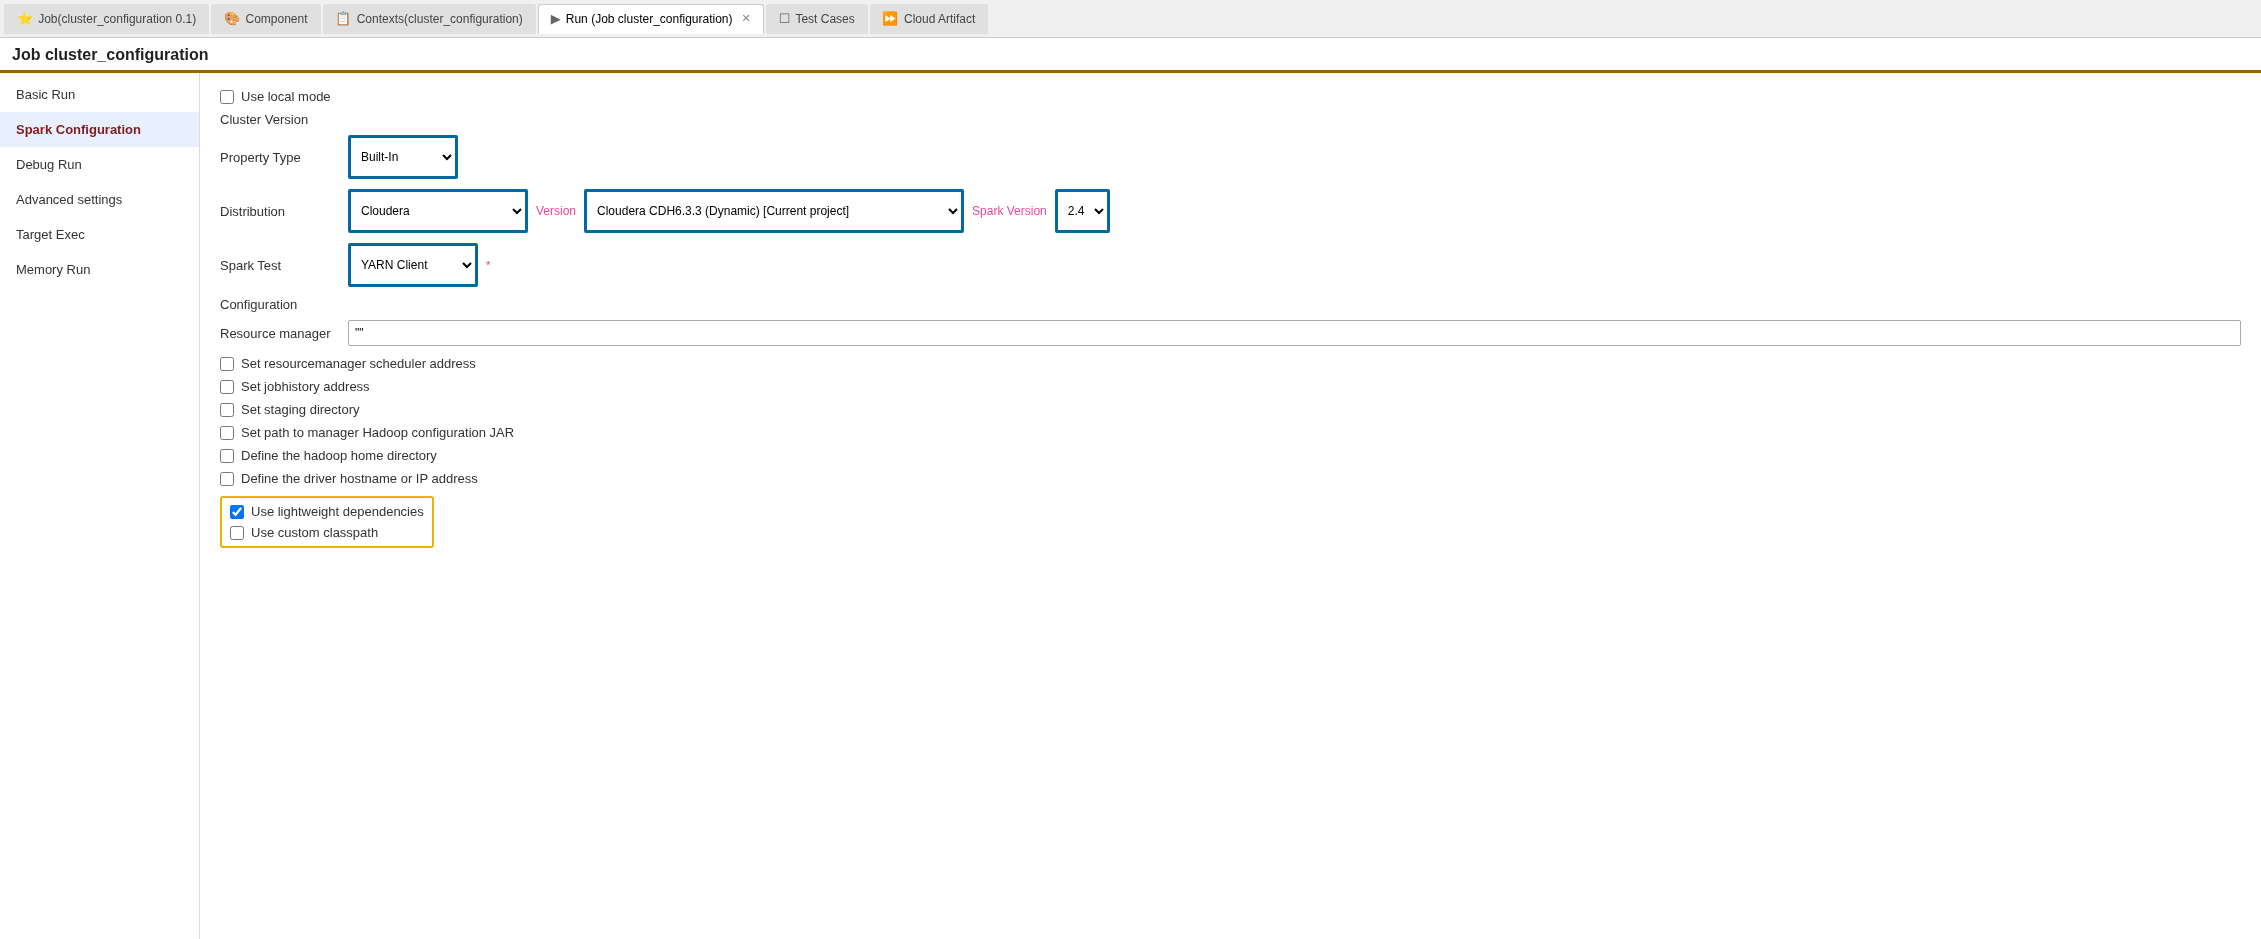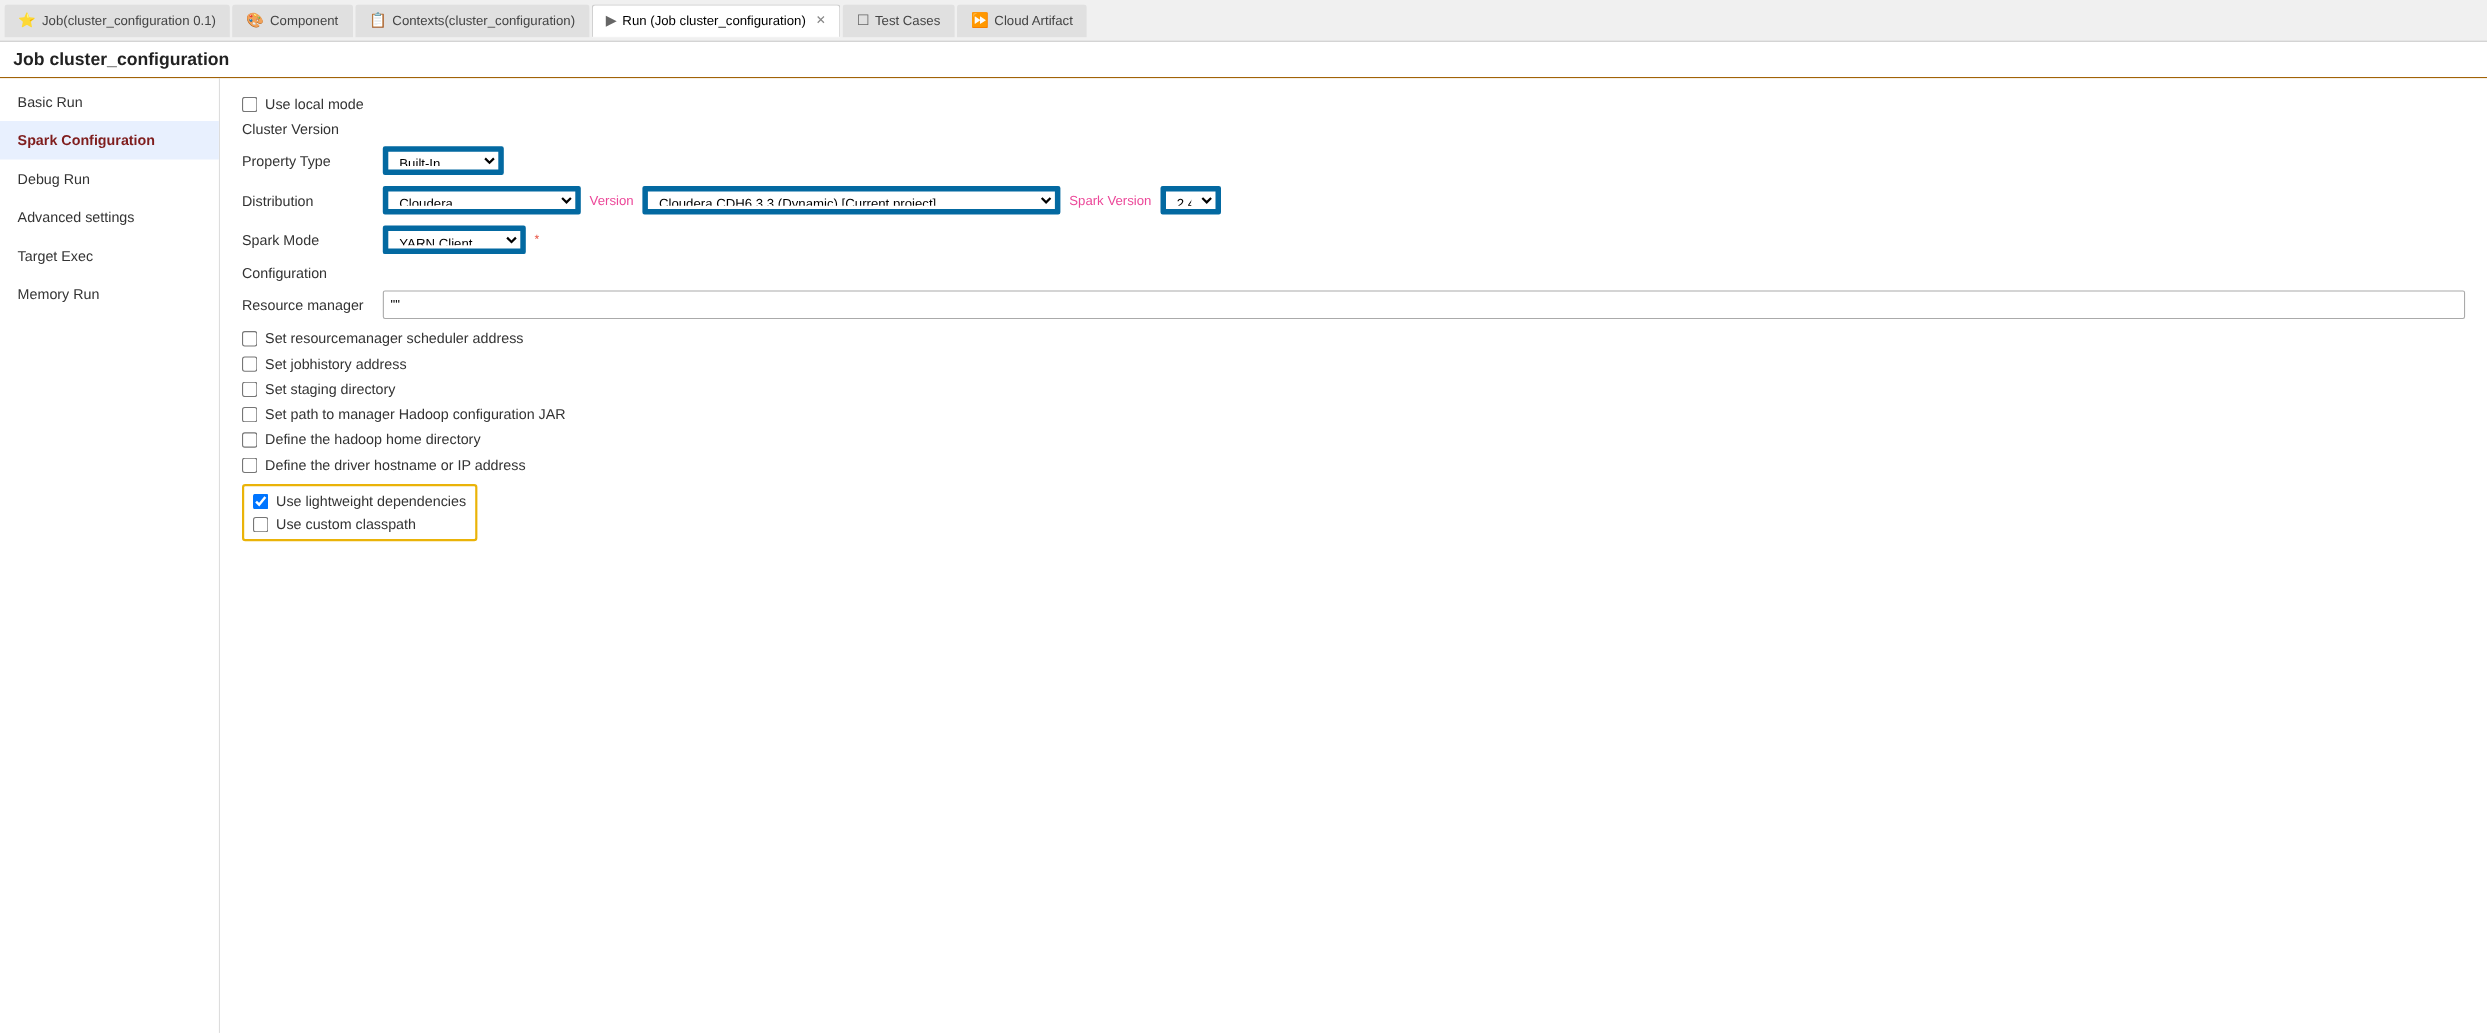--- a/index.html
+++ b/index.html
@@ -43,21 +43,21 @@
     
     .main-container {
       display: flex;
       flex-direction: column;
       height: calc(100vh - 38px);
     }
     .page-title {
       padding: 8px 12px 6px 12px;
       font-size: 16px;
       font-weight: bold;
-      border-bottom: 1px solid #a16207;
+      border-bottom: 3px solid #a16207;
     }
     .content-area {
       display: flex;
       flex: 1;
       overflow: hidden;
     }
 
     
     .sidebar {
       width: 200px;
@@ -95,25 +95,25 @@
       margin-bottom: 8px;
       margin-top: 6px;
       color: #333;
     }
     .form-label {
       font-size: 13px;
       color: #333;
       min-width: 120px;
     }
     select {
-      border: 5px solid #0369a1;
+      border: 3px solid #0369a1;
       background: #fff;
       padding: 3px 6px;
       font-size: 12px;
-      height: 26px;
+      height: 44px;
       border-radius: 2px;
       cursor: pointer;
     }
     .select-builtin { width: 110px; }
     .select-distribution { width: 180px; }
     .select-version { width: 380px; }
     .select-spark-ver { width: 55px; }
     .select-spark-mode { width: 130px; }
     .text-input {
       border: 1px solid #aaa;
@@ -238,21 +238,21 @@
         <span class="version-label">Spark Version</span>
         <select class="select-spark-ver">
           <option>2.4</option>
           <option>2.3</option>
           <option>2.2</option>
           <option>2.1</option>
         </select>
       </div>
 
       <div class="form-row">
-        <span class="form-label">Spark Mode</span>
+        <span class="form-label">Spark Test</span>
         <select class="select-spark-mode">
           <option>YARN Client</option>
           <option>YARN Cluster</option>
           <option>Local</option>
         </select>
         <span class="asterisk">*</span>
       </div>
 
       <div class="section-label">Configuration</div>
 

